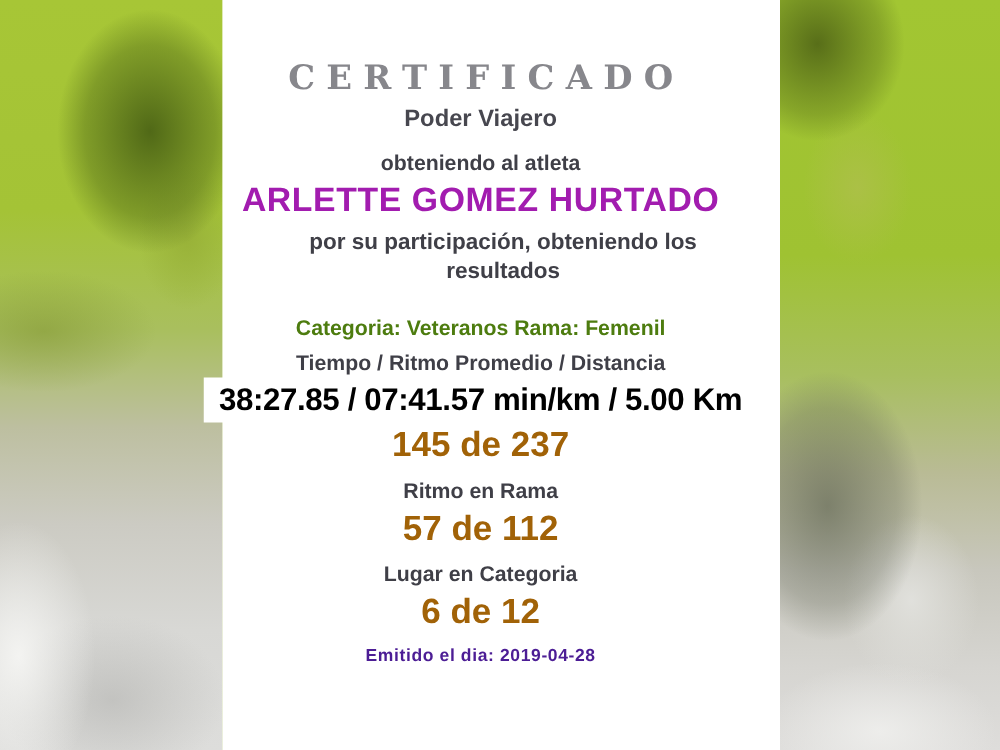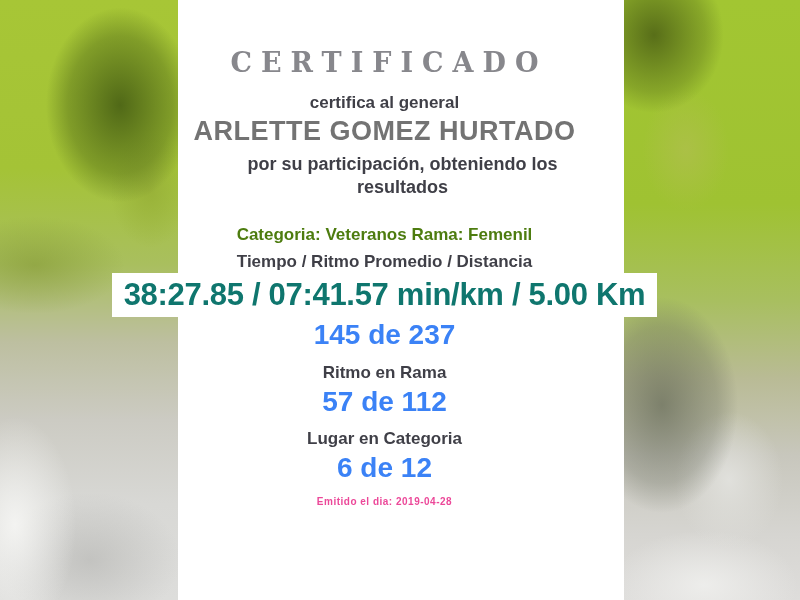--- a/index.html
+++ b/index.html
@@ -54,43 +54,43 @@
     font-weight: bold;
     font-size: 27px;
     line-height: 1.25;
     letter-spacing: 9px;
     padding-left: 9px; 
     color: #87878c;
   }
 
   .event-name   { margin-top: 4px;  font-size: 19px; font-weight: 700; line-height: 1.3; color: #47474f; }
   .certifies    { margin-top: 12px; font-size: 17px; font-weight: 700; line-height: 1.3; color: #3f3f47; }
-  .athlete-name { margin-top: 0;    font-size: 27px; font-weight: 700; line-height: 1.3; color: #737373; letter-spacing: 0.5px; }
+  .athlete-name { margin-top: 0;    font-size: 27px; font-weight: 700; line-height: 1.3; color: #a21caf; letter-spacing: 0.5px; }
   .participation{ margin-top: 4px;  font-size: 18px; font-weight: 700; line-height: 1.3; color: #3f3f47; margin-left: 36px; }
   .category-line{ margin-top: 24px;  font-size: 17px; font-weight: 700; line-height: 1.3; color: #4d7c0f; }
   .results-label{ margin-top: 5px; font-size: 17px; font-weight: 700; line-height: 1.3; color: #3f3f47; }
 
   .results-value {
     margin-top: 0;
-    font-size: 31px; font-weight: 700; line-height: 1.3;
-    color: #0f766e;
+    font-size: 25px; font-weight: 700; line-height: 1.3;
+    color: #000000;
     white-space: nowrap;
     background: #ffffff;       
     padding: 2px 12px;
     letter-spacing: -0.3px;
   }
 
   .place-label { margin-top: 8px; font-size: 17px; font-weight: 700; line-height: 1.3; color: #3f3f47; }
-  .place-value { margin-top: 0;   font-size: 28px; font-weight: 700; line-height: 1.3; color: #3b82f6; }
+  .place-value { margin-top: 0;   font-size: 28px; font-weight: 700; line-height: 1.3; color: #a16207; }
 
   .issued-line {
     margin-top: 8px;
-    font-size: 10px; font-weight: 700; line-height: 1.3;
+    font-size: 14px; font-weight: 700; line-height: 1.3;
     letter-spacing: 0.5px;
-    color: #ec4899;
+    color: #4c1d95;
   }
 
   
   .logo {
     margin-top: 12px;
     position: relative;
     font-style: italic;
     font-weight: 700;
     font-size: 23px;
     color: #161616;
@@ -117,21 +117,22 @@
   }
 </style>
 </head>
 <body>
 
 <div class="photo-strip photo-left"></div>
 <div class="photo-strip photo-right"></div>
 
 <div class="panel">
   <div class="cert-title">CERTIFICADO</div>
-  <div class="certifies">certifica al general</div>
+  <div class="event-name">Poder Viajero</div>
+  <div class="certifies">obteniendo al atleta</div>
   <div class="athlete-name">ARLETTE GOMEZ HURTADO</div>
   <div class="participation">por su participación, obteniendo los resultados</div>
   <div class="category-line">Categoria: Veteranos Rama: Femenil</div>
 
   <div class="results-label">Tiempo / Ritmo Promedio / Distancia</div>
   <div class="results-value">38:27.85 / 07:41.57 min/km / 5.00 Km</div>
 
   <div class="place-value">145 de 237</div>
 
   <div class="place-label">Ritmo en Rama</div>

